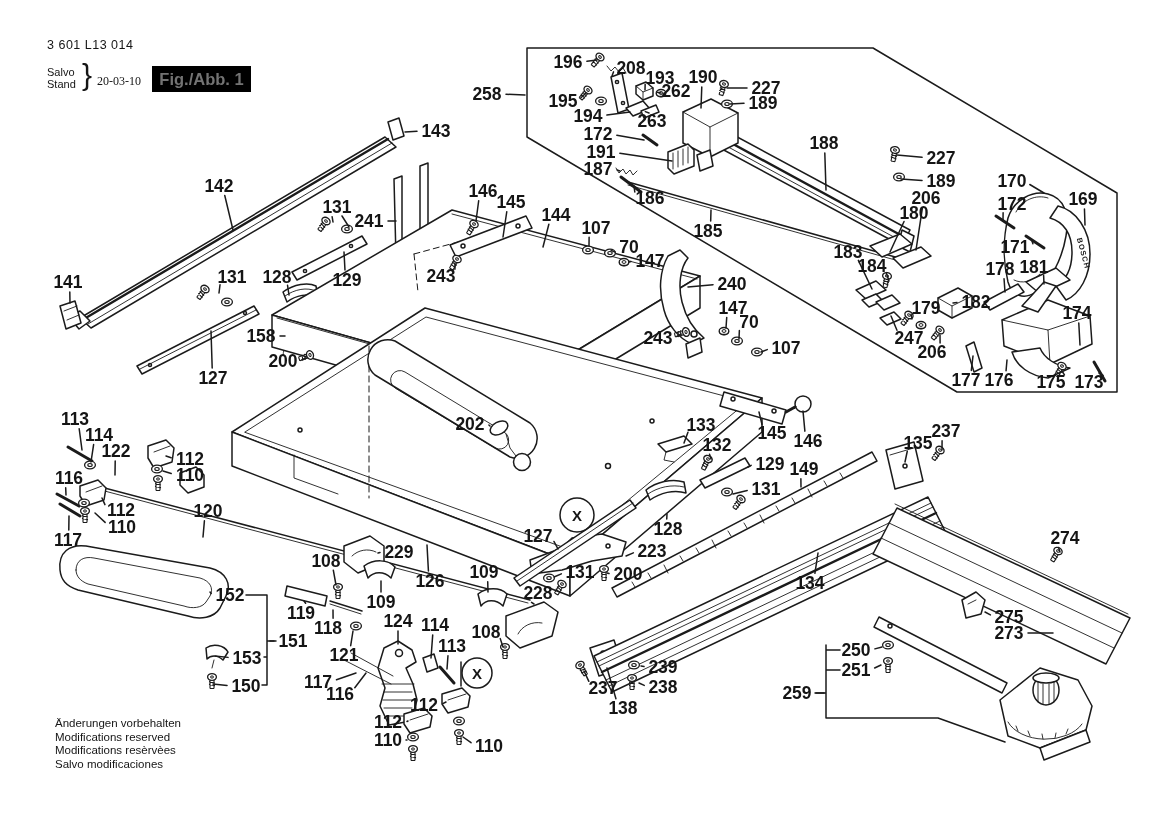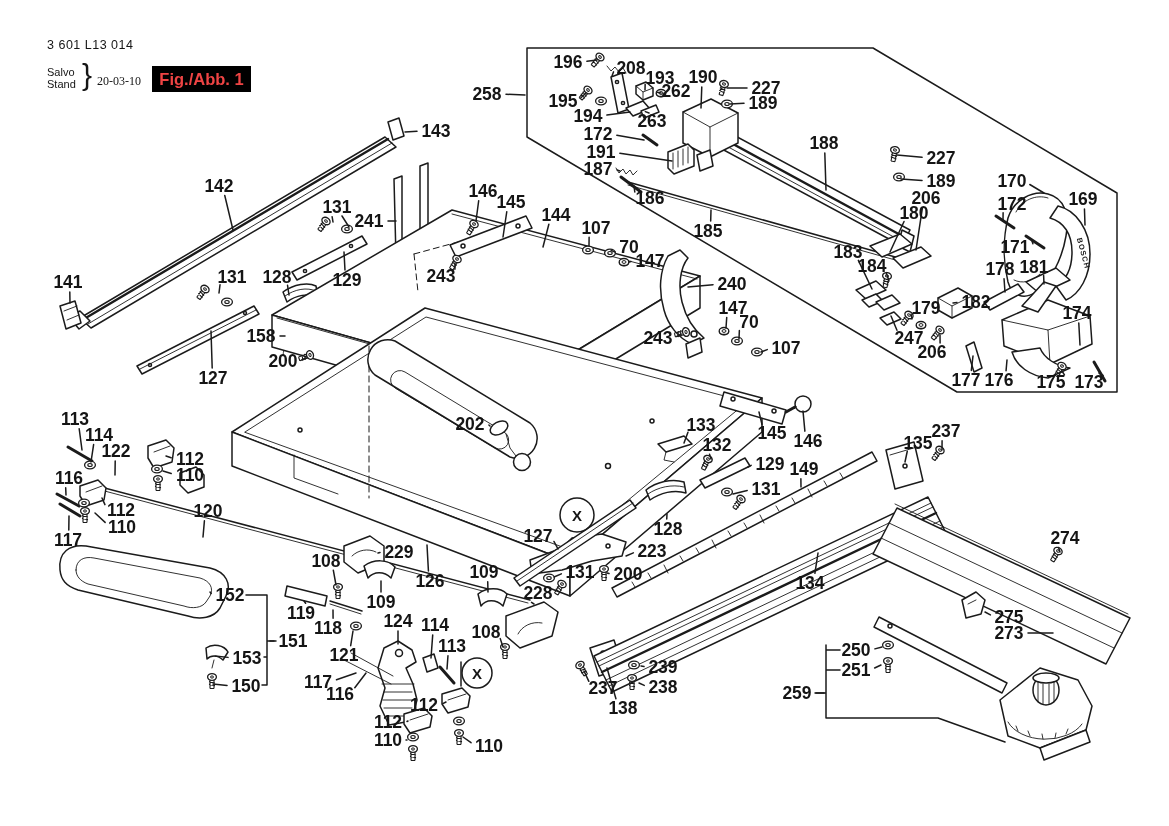--- a/index.html
+++ b/index.html
@@ -18,21 +18,21 @@
   .bracketline{stroke:#1b1b1b;stroke-width:1.2;fill:none;}
   .callout{font:bold 17.5px "Liberation Sans",sans-serif;fill:#151515;text-anchor:middle;stroke:none;}
   .markerc{fill:#fff;stroke:#1b1b1b;stroke-width:1.7;}
   .marker{font-size:15px;}
   .boschtxt{font:bold 7.5px "Liberation Sans",sans-serif;fill:#1b1b1b;stroke:none;letter-spacing:1px;text-anchor:middle;}
   
   .partnumber{position:absolute;left:47px;top:38px;font-size:12.5px;letter-spacing:0.5px;text-align:center;}
   .standissue{position:absolute;left:47px;top:66px;font-size:11px;line-height:12px;}
   .brace{position:absolute;left:82px;top:58px;font-size:30px;font-weight:400;}
   .issuedate{position:absolute;left:97px;top:74px;font-size:12px;font-family:Liberation Serif, serif;}
-  .figbox{position:absolute;left:152px;top:66px;width:99px;height:26px;background:#000;color:#ef4444;
+  .figbox{position:absolute;left:152px;top:66px;width:99px;height:26px;background:#000;color:#737373;
           font-size:16.5px;font-weight:bold;display:flex;align-items:center;justify-content:center;}
   .footer{position:absolute;left:55px;top:717px;font-size:11.5px;line-height:13.5px;}
 </style>
 </head>
 <body>
 
 <div id="page">
 
 <svg id="diagram-svg" width="1169" height="826" viewBox="0 0 1169 826">
   <defs>
@@ -560,14 +560,20 @@
 <div class="standissue">
   <span>Salvo</span><br>
   <span>Stand</span>
 </div>
 <div class="brace">}</div>
 <div class="issuedate">20-03-10</div>
 <div class="figbox">
   <span>Fig./Abb. 1</span>
 </div>
 
-
+<div class="footer">
+  <div>Änderungen vorbehalten</div>
+  <div>Modifications reserved</div>
+  <div>Modifications resèrvèes</div>
+  <div>Salvo modificaciones</div>
 </div>
 
+</div>
+
 </body></html>

